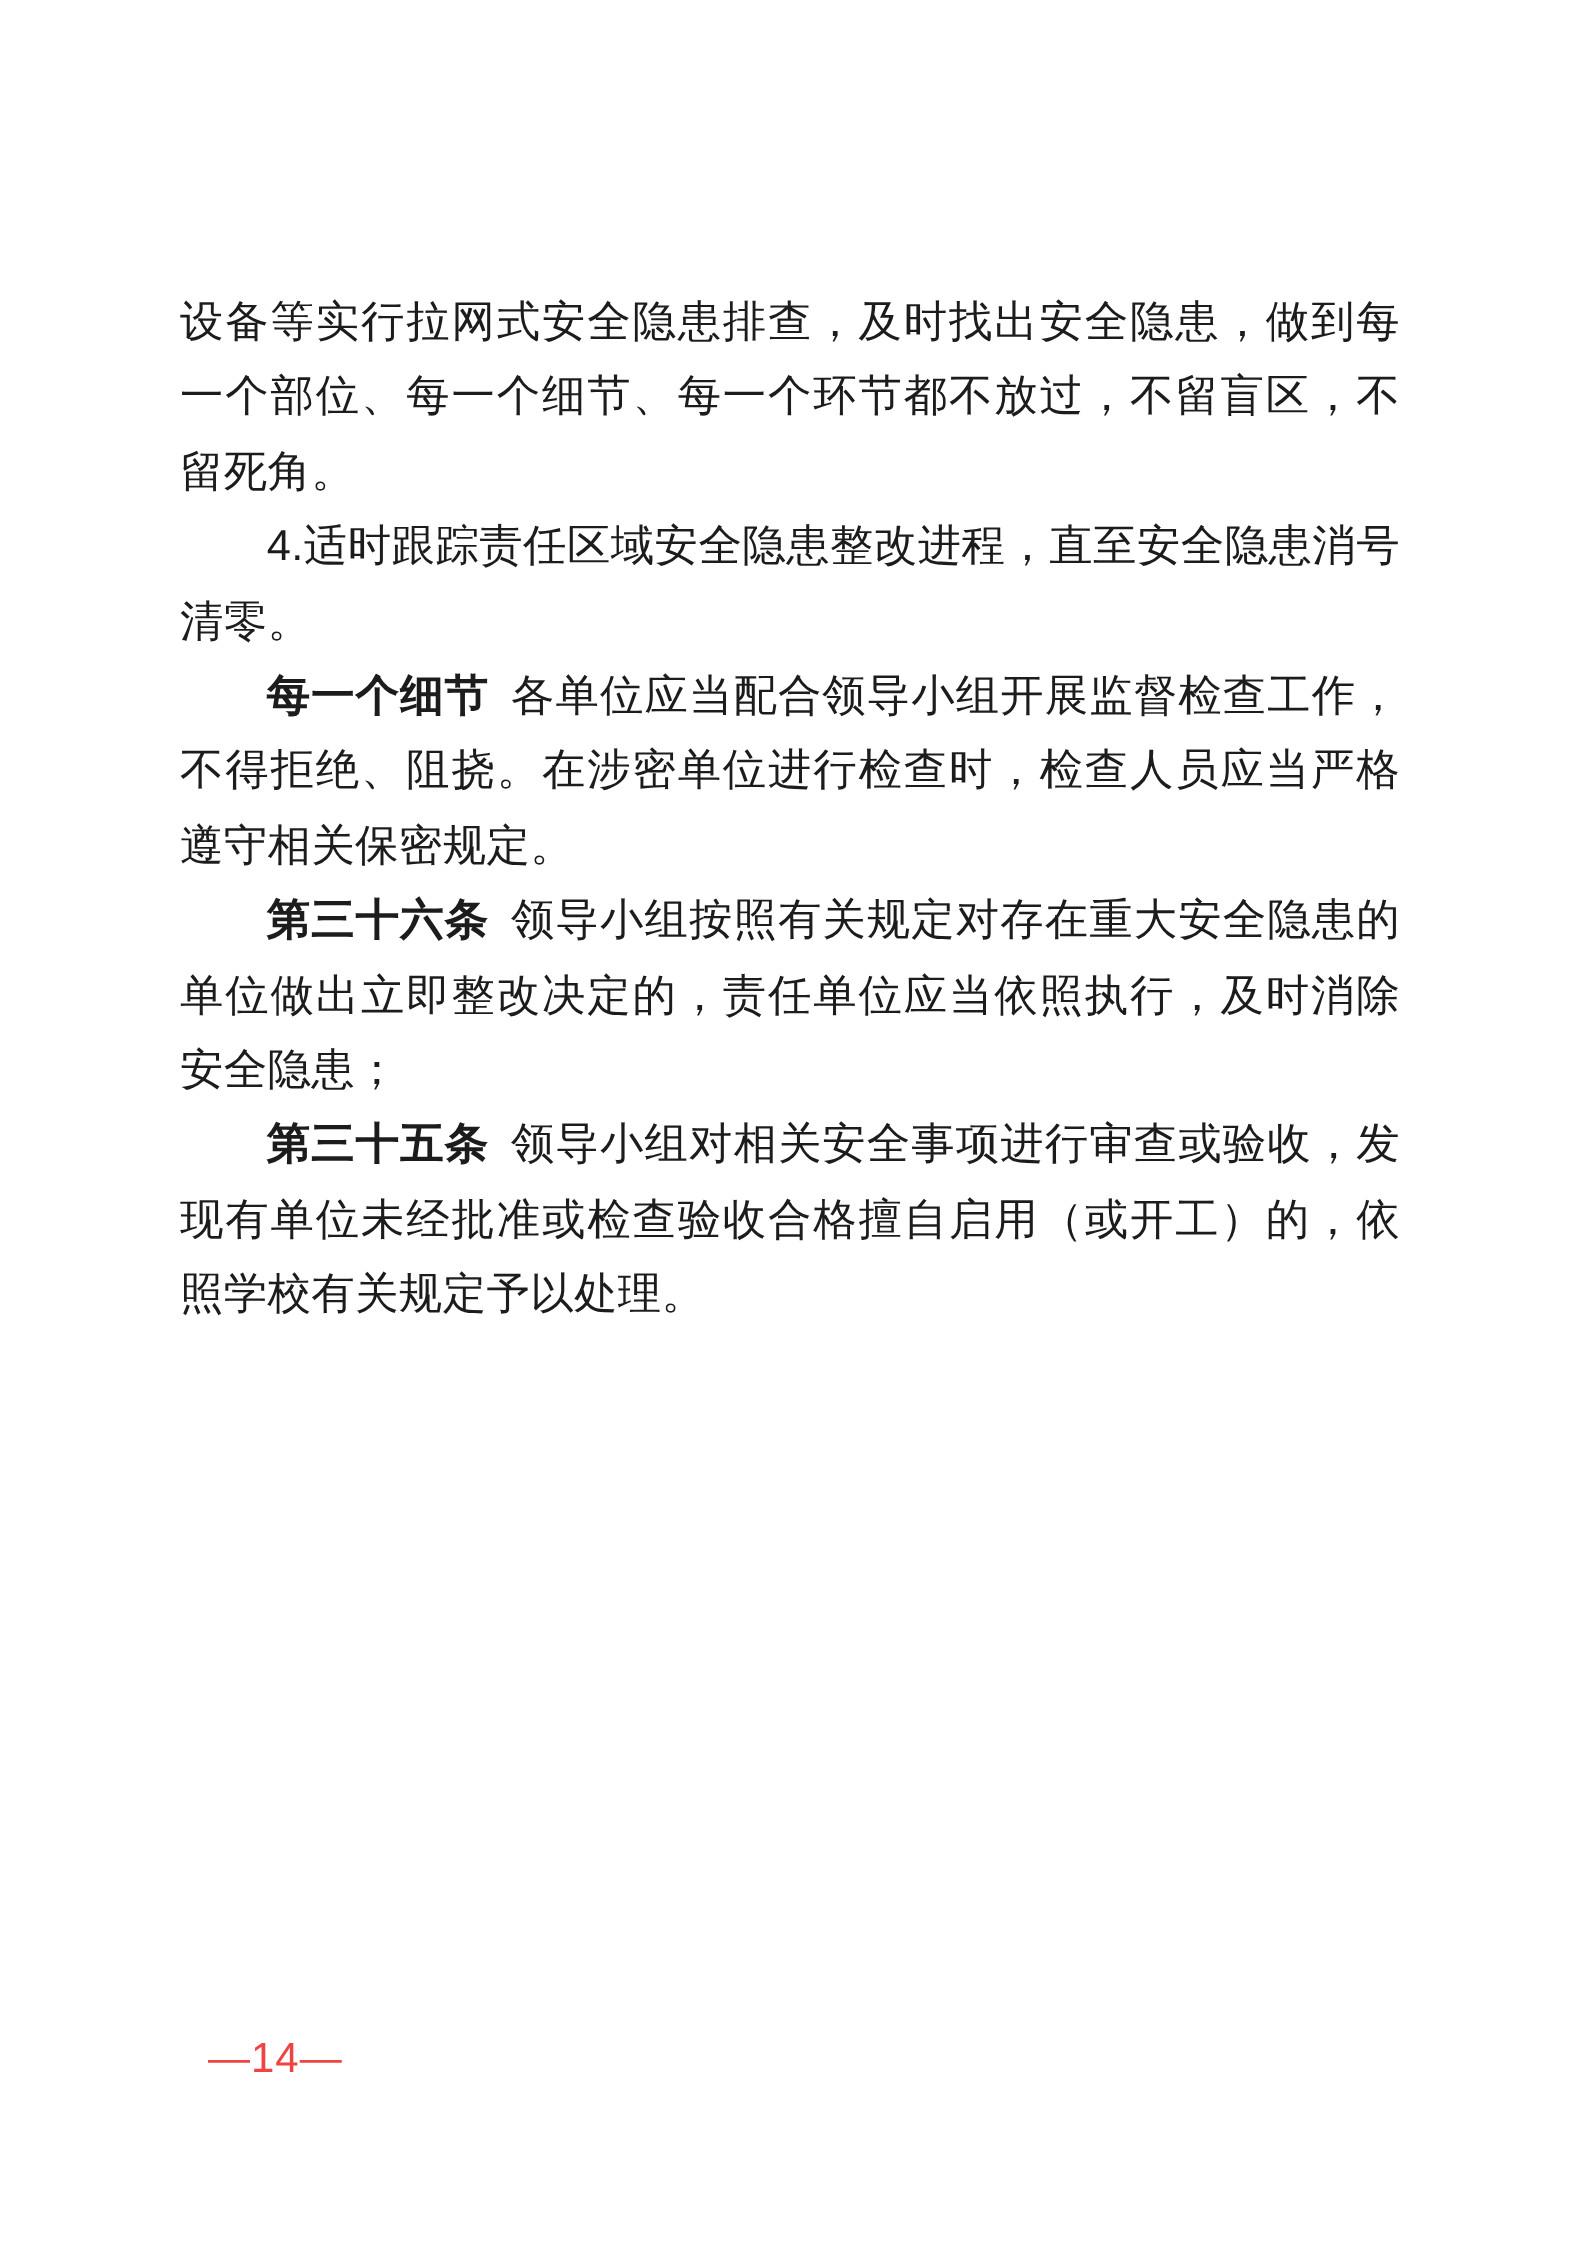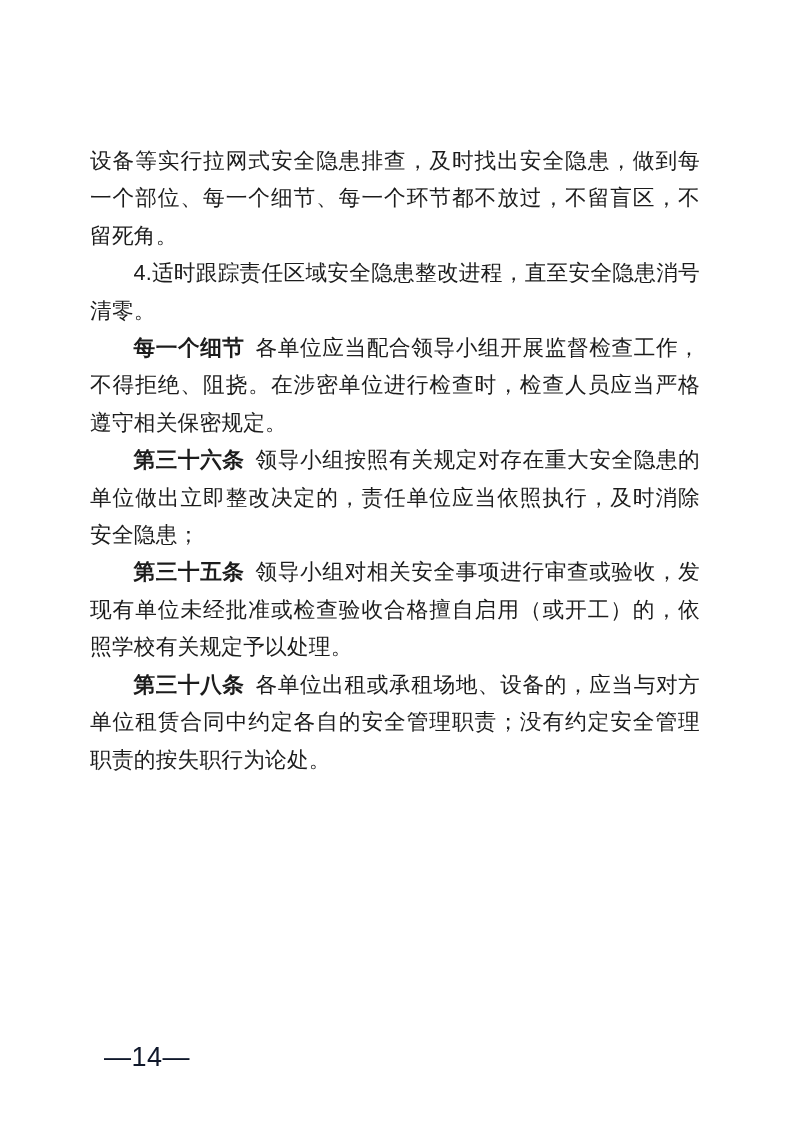--- a/index.html
+++ b/index.html
@@ -35,44 +35,42 @@
     text-indent: 2em;
   }
   .prefix:not(:empty) {
     font-weight: bold;
     margin-right: 0.5em;
   }
   .footer {
     position: absolute;
     left: 104px;
     top: 1016px;
-    font-size: 27px;
+    font-size: 21px;
     line-height: 28px;
-    color: #0f172a;
+    color: #ef4444;
     letter-spacing: 0.5px;
-    margin-top: 27px;
   }
 </style>
 </head>
 <body>
 
 <div class="page">
 
   <div class="content">
 
     <p class="para"><span class="prefix"></span><span>设备等实行拉网式安全隐患排查，及时找出安全隐患，做到每一个部位、每一个细节、每一个环节都不放过，不留盲区，不留死角。</span></p>
 
 
     <p class="para indent"><span class="prefix"></span><span>4.适时跟踪责任区域安全隐患整改进程，直至安全隐患消号清零。</span></p>
 
     <p class="para indent"><span class="prefix">每一个细节</span><span>各单位应当配合领导小组开展监督检查工作，不得拒绝、阻挠。在涉密单位进行检查时，检查人员应当严格遵守相关保密规定。</span></p>
 
     <p class="para indent"><span class="prefix">第三十六条</span><span>领导小组按照有关规定对存在重大安全隐患的单位做出立即整改决定的，责任单位应当依照执行，及时消除安全隐患；</span></p>
 
     <p class="para indent"><span class="prefix">第三十五条</span><span>领导小组对相关安全事项进行审查或验收，发现有单位未经批准或检查验收合格擅自启用（或开工）的，依照学校有关规定予以处理。</span></p>
 
-    <p class="para indent"><span class="prefix">第三十八条</span><span>各单位出租或承租场地、设备的，应当与对方单位租赁合同中约定各自的安全管理职责；没有约定安全管理职责的按失职行为论处。</span></p>
 
   </div>
 
   <div class="footer">—14—</div>
 
 </div>
 
 </body></html>

